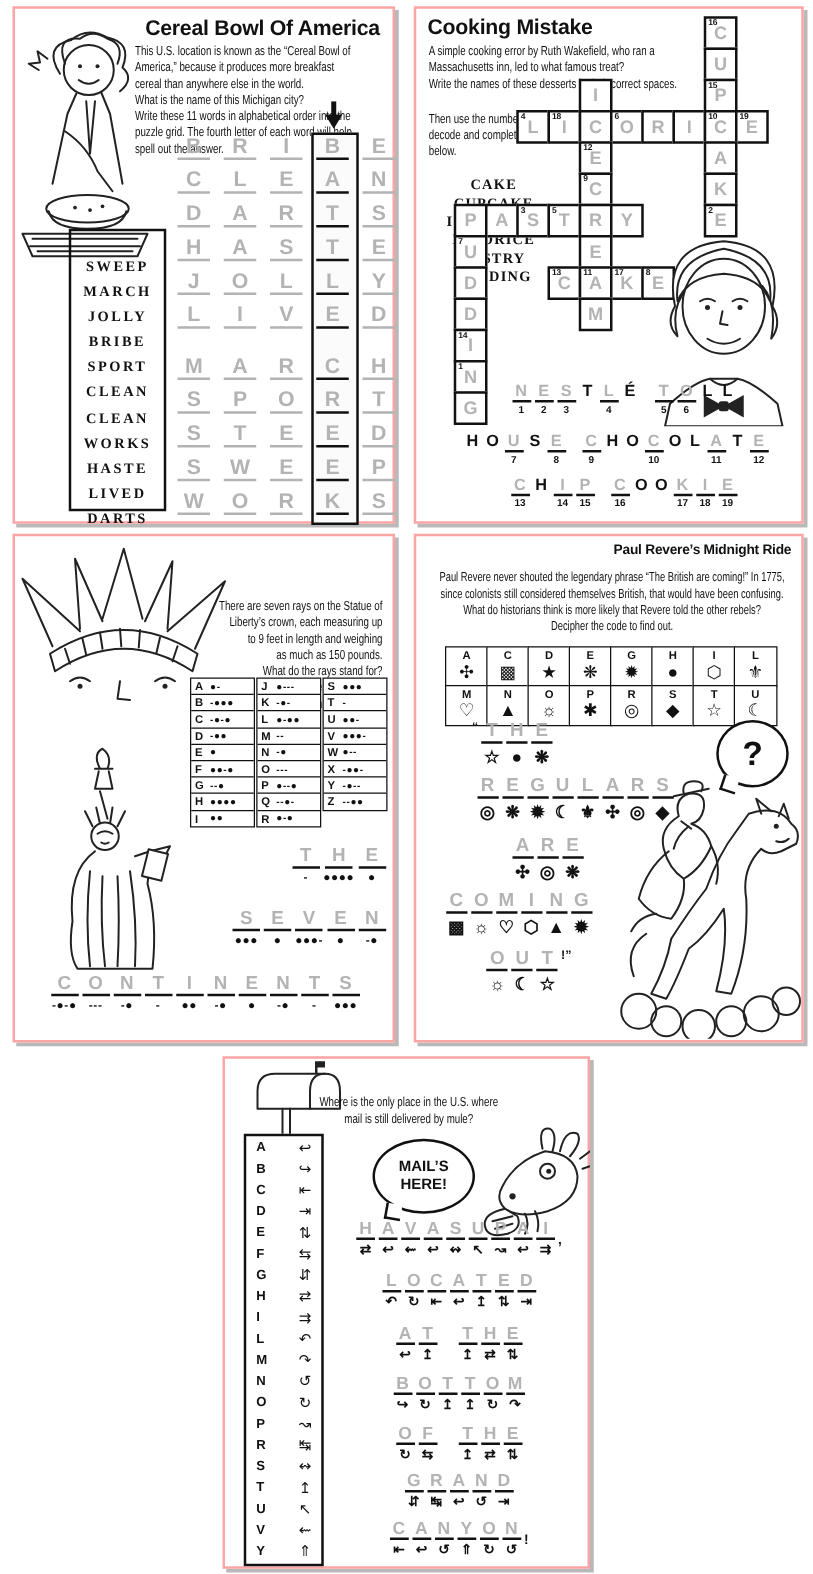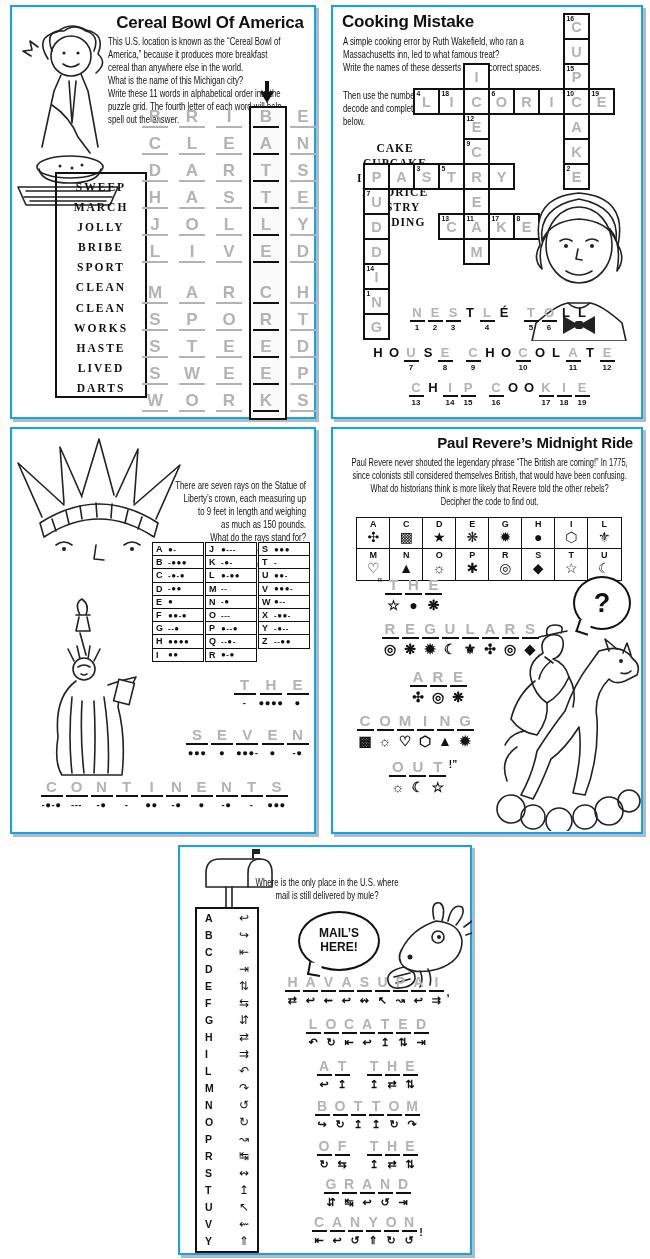--- a/index.html
+++ b/index.html
@@ -1,18 +1,18 @@
 <!DOCTYPE html>
 <html><head>
 <meta charset="utf-8">
 <style>
   html,body{margin:0;padding:0;}
   body{width:650px;height:1259px;position:relative;background:#ffffff;
        font-family:"Liberation Sans",sans-serif;color:#111;overflow:hidden;}
-  .panel{position:absolute;background:#fff;border:2px solid #0ea5e9;
+  .panel{position:absolute;background:#fff;border:2px solid #fca5a5;
          box-shadow:3px 3px 0 #b9b9b9;box-sizing:border-box;}
   .abs{position:absolute;}
   .ptitle{font-weight:bold;line-height:1.04;white-space:pre-line;letter-spacing:-0.2px;}
   .intro{font-size:10.4px;line-height:13px;white-space:pre-line;transform-origin:0 0;}
   .cond75{transform:scaleX(0.75);}
   .serifbold{font-family:"Liberation Serif",serif;font-weight:bold;text-align:center;}
   .wordbox{border:2.5px solid #111;box-sizing:border-box;}
   .wl-item{font-size:11.5px;line-height:20.1px;letter-spacing:2px;}
   .dessert-item{font-size:11.5px;line-height:14.8px;letter-spacing:1px;}
   
@@ -99,21 +99,21 @@
     <path class="sk" d="M12 172 L96 172 M10 178 L98 178 M16 182 L92 182"></path>
   </svg>
   <div class="abs ptitle" style="left:92px;top:7px;width:212px;font-size:17px;text-align:center;">Cereal Bowl Of America</div>
   <div class="abs intro cond75" style="left:96px;top:28px;width:276px;">This U.S. location is known as the “Cereal Bowl of
 America,” because it produces more breakfast
 cereal than anywhere else in the world.
 What is the name of this Michigan city?
 Write these 11 words in alphabetical order into the
 puzzle grid. The fourth letter of each word will help
 spell out the answer.</div>
-  <div class="abs wordbox" style="left:43px;top:165px;width:92px;height:226px;padding-top:3px;">
+  <div class="abs wordbox" style="left:43px;top:176px;width:78px;height:226px;padding-top:19px;">
     <div class="serifbold">
         <div class="wl-item">SWEEP</div>
         <div class="wl-item">MARCH</div>
         <div class="wl-item">JOLLY</div>
         <div class="wl-item">BRIBE</div>
         <div class="wl-item">SPORT</div>
         <div class="wl-item">CLEAN</div>
         <div class="wl-item">CLEAN</div>
         <div class="wl-item">WORKS</div>
         <div class="wl-item">HASTE</div>
@@ -594,21 +594,21 @@
         <span class="sub">-</span>
       </span>
       <span class="tok">
         <span class="lt blank">S</span>
         <span class="sub">●●●</span>
       </span>
     </div>
 </div>
 
 <div class="panel" style="left:331px;top:427px;width:312px;height:407px;">
-  <div class="abs ptitle" style="right:8px;top:6px;width:260px;font-size:15px;text-align:right;">Paul Revere’s Midnight Ride</div>
+  <div class="abs ptitle" style="right:8px;top:6px;width:260px;font-size:11px;text-align:right;">Paul Revere’s Midnight Ride</div>
   <div class="abs intro" style="left:4px;top:27px;width:424px;text-align:center;transform:scaleX(0.72);transform-origin:0 0;">Paul Revere never shouted the legendary phrase “The British are coming!” In 1775,
 since colonists still considered themselves British, that would have been confusing.
 What do historians think is more likely that Revere told the other rebels?
 Decipher the code to find out.</div>
   <div class="kgrid" style="left:23px;top:88px;">
       <div class="kcell">
         <span class="kl">A</span>
         <span class="ks">✣</span>
       </div>
       <div class="kcell">

